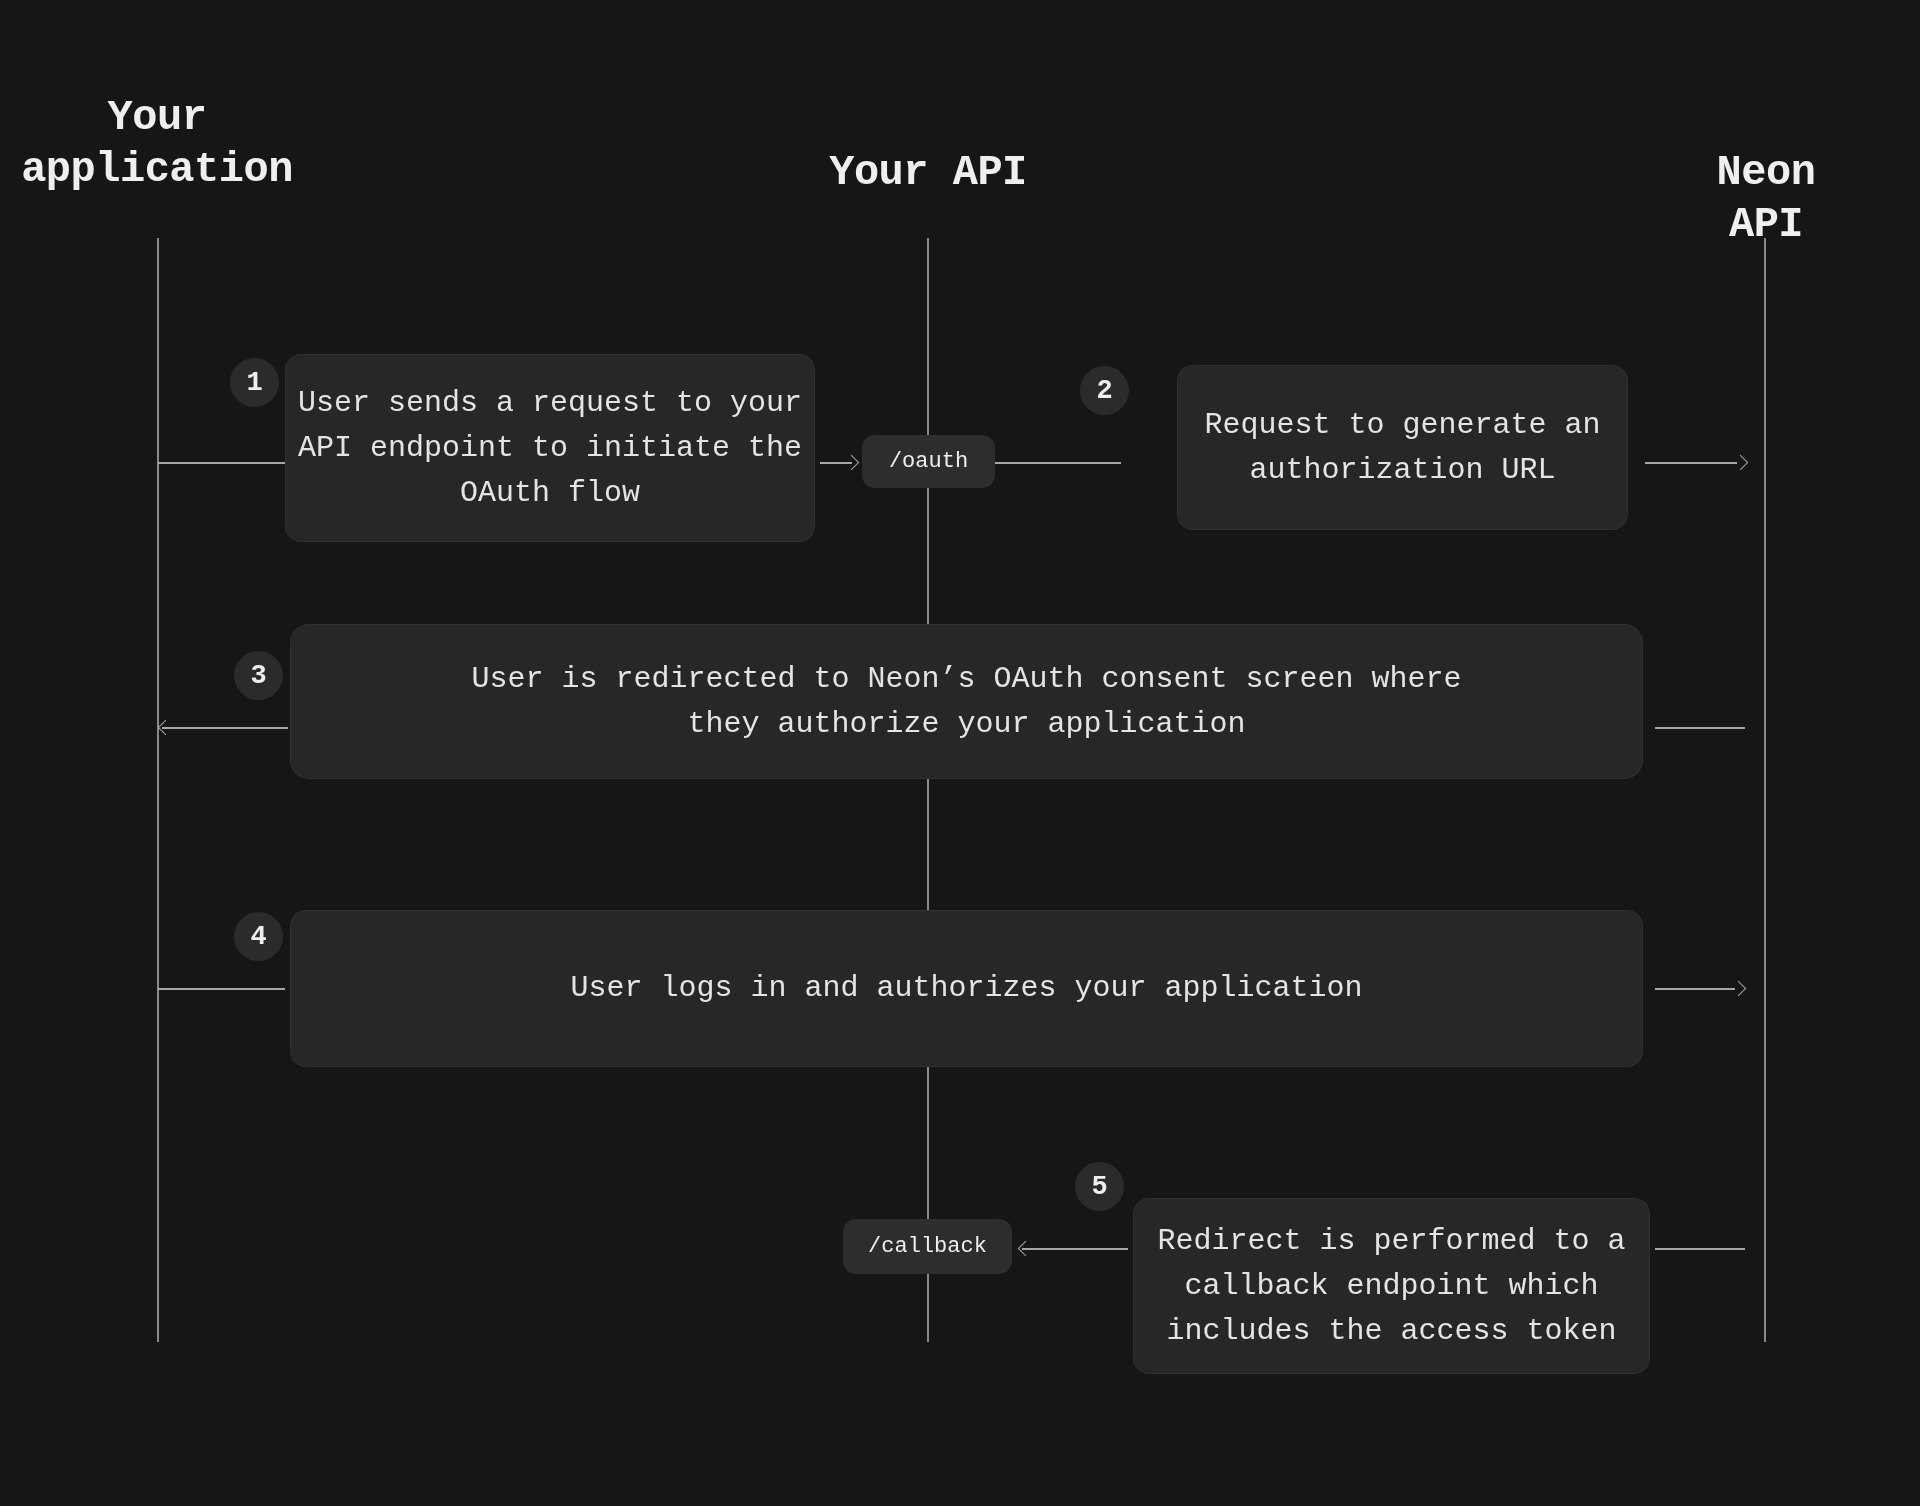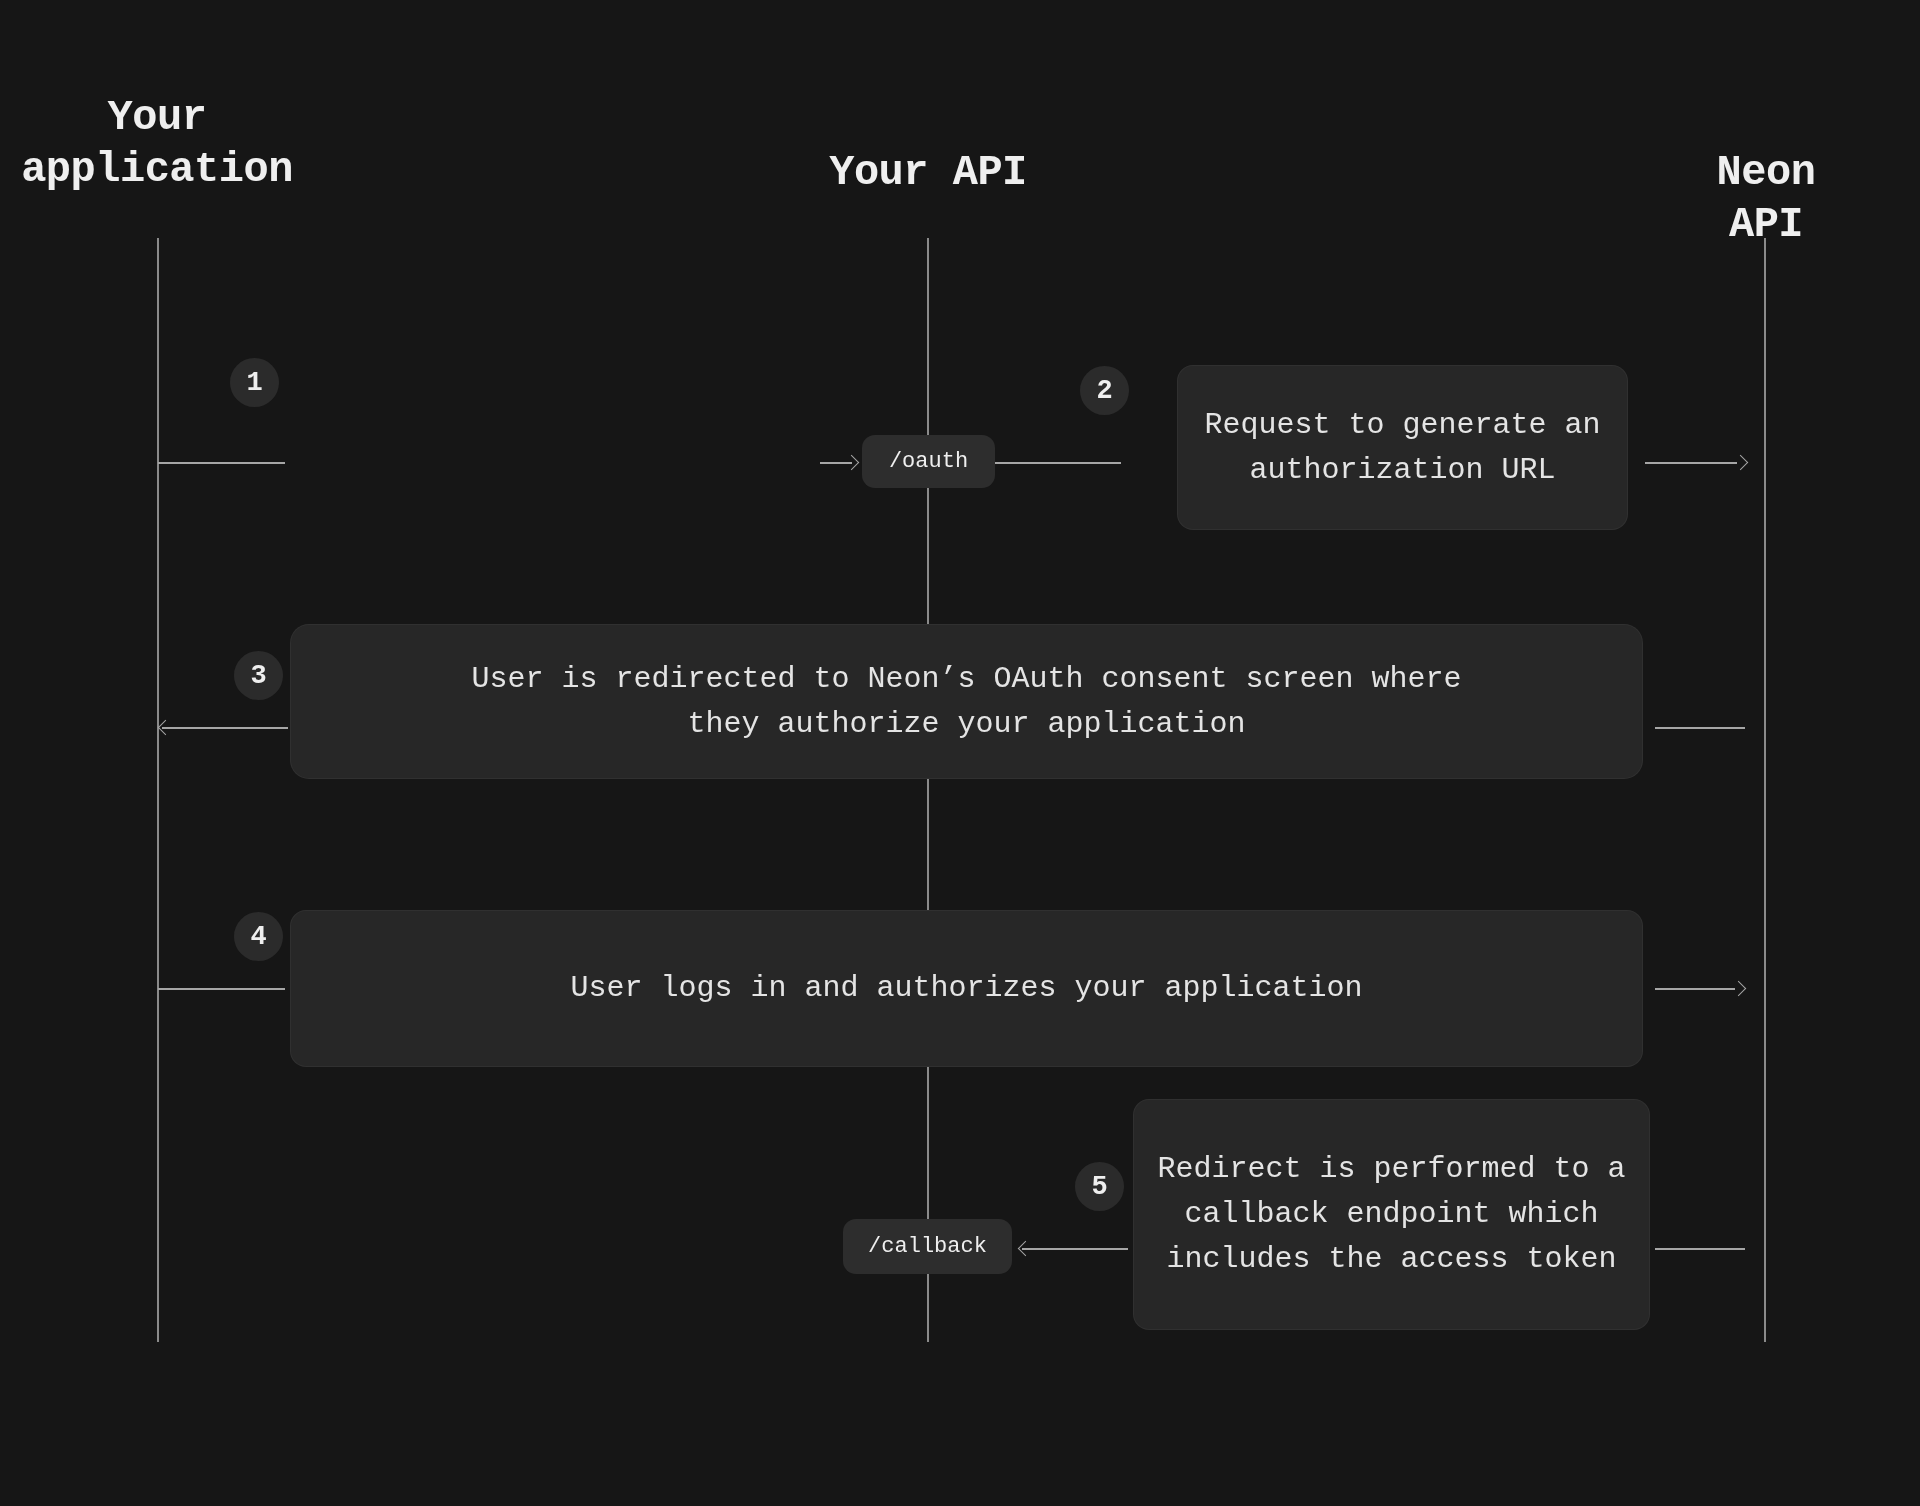--- a/index.html
+++ b/index.html
@@ -93,20 +93,23 @@
 application</div>
   <div class="lane-header" style="left:928px; top:147px;">Your API</div>
   <div class="lane-header" style="left:1766px; top:147px;">Neon API</div>
 
   <div class="lifeline" style="left:157px;"></div>
   <div class="lifeline" style="left:927px;"></div>
   <div class="lifeline" style="left:1764px;"></div>
 
   <div class="step-badge" style="left:230px; top:358px;">1</div>
   <div class="flow-line" style="left:158px; top:462px; width:127px;"></div>
+  <div class="msg-box" style="left:285px; top:354px; width:530px; height:188px;">User sends a request to your
+API endpoint to initiate the
+OAuth flow</div>
   <div class="flow-line" style="left:820px; top:462px; width:32px;"></div>
   <span class="arrowhead right" style="left:846px; top:457px;"></span>
   <div class="endpoint-pill" style="left:862px; top:435px; width:133px; height:53px;">/oauth</div>
   <div class="flow-line" style="left:995px; top:462px; width:126px;"></div>
 
   <div class="step-badge" style="left:1080px; top:366px;">2</div>
   <div class="msg-box" style="left:1177px; top:365px; width:451px; height:165px;">Request to generate an
 authorization URL</div>
   <div class="flow-line" style="left:1645px; top:462px; width:92px;"></div>
   <span class="arrowhead right" style="left:1735px; top:457px;"></span>
@@ -121,18 +124,18 @@
   <div class="step-badge" style="left:234px; top:912px;">4</div>
   <div class="flow-line" style="left:158px; top:988px; width:127px;"></div>
   <div class="msg-box" style="left:290px; top:910px; width:1353px; height:157px;">User logs in and authorizes your application</div>
   <div class="flow-line" style="left:1655px; top:988px; width:80px;"></div>
   <span class="arrowhead right" style="left:1733px; top:983px;"></span>
 
   <div class="step-badge" style="left:1075px; top:1162px;">5</div>
   <div class="endpoint-pill" style="left:843px; top:1219px; width:169px; height:55px;">/callback</div>
   <span class="arrowhead left" style="left:1020px; top:1243px;"></span>
   <div class="flow-line" style="left:1022px; top:1248px; width:106px;"></div>
-  <div class="msg-box" style="left:1133px; top:1099px; width:517px; height:231px;">Redirect is performed to a
+  <div class="msg-box" style="left:1133px; top:1198px; width:517px; height:176px;">Redirect is performed to a
 callback endpoint which
 includes the access token</div>
   <div class="flow-line" style="left:1655px; top:1248px; width:90px;"></div>
 
 </div>
 
 </body></html>

